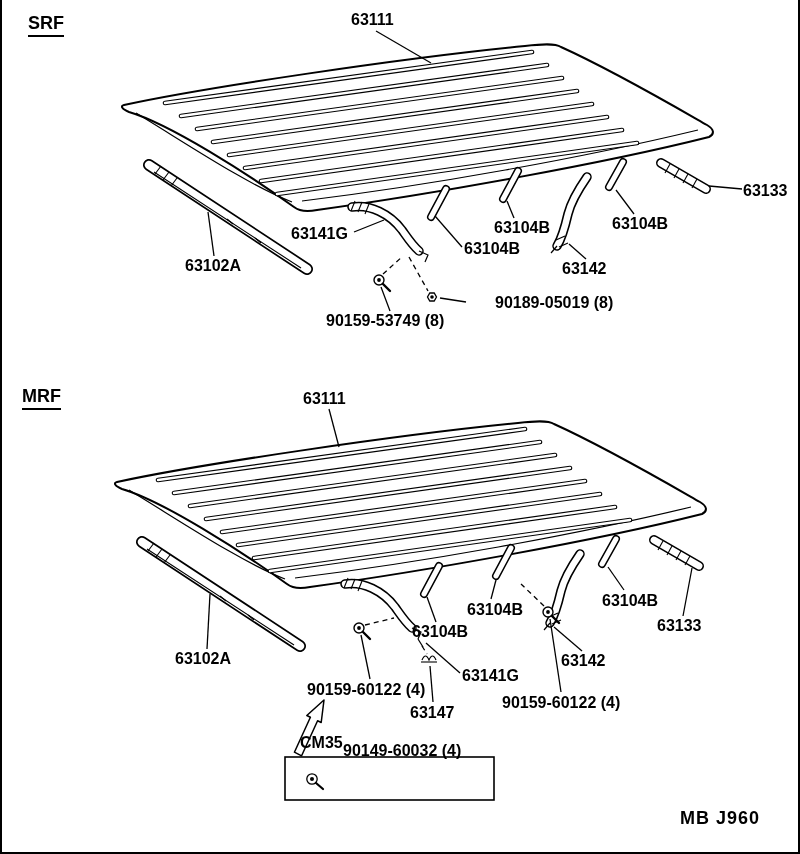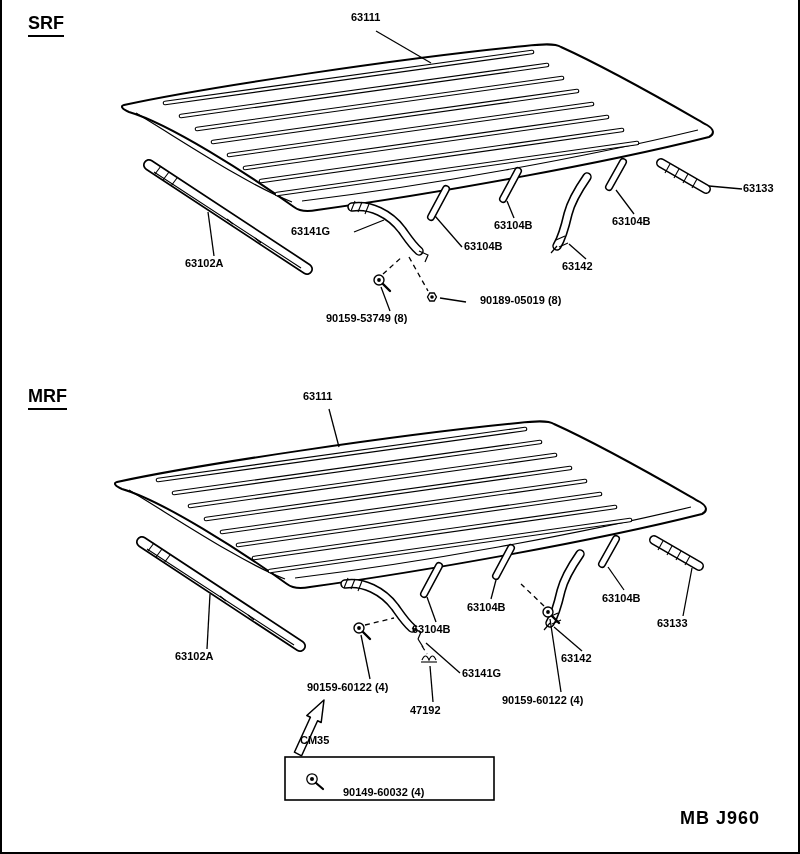--- a/index.html
+++ b/index.html
@@ -2,21 +2,21 @@
 <html><head>
 <meta charset="utf-8">
 <style>
   html,body{margin:0;padding:0;background:#ffffff;}
   .stage{
     position:relative;width:800px;height:854px;background:#fff;
     font-family:"Liberation Sans",sans-serif;overflow:hidden;box-sizing:border-box;
     border-left:2px solid #000;border-right:2px solid #000;border-bottom:2px solid #000;
   }
   svg.art{position:absolute;left:0;top:0;}
-  .lbl{position:absolute;font-size:11px;font-weight:bold;color:#000;white-space:nowrap;line-height:1.1;z-index:2;}
+  .lbl{position:absolute;font-size:16px;font-weight:bold;color:#000;white-space:nowrap;line-height:1.1;z-index:2;}
   .hd{font-size:18px;border-bottom:2px solid #000;padding-bottom:1px;}
   .footer{font-size:18px;letter-spacing:1px;}
   
   .ol{fill:#fff;stroke:#000;stroke-width:2;stroke-linejoin:round;}
   .thin{fill:none;stroke:#000;stroke-width:1.2;}
   .ldr{stroke:#000;stroke-width:1.3;}
   .dash{stroke:#000;stroke-width:1.3;stroke-dasharray:5 4;fill:none;}
   .ribb{stroke:#000;stroke-width:4.6;stroke-linecap:round;}
   .ribw{stroke:#fff;stroke-width:2.4;stroke-linecap:round;}
   .bb{stroke:#000;fill:none;stroke-linecap:round;}
@@ -184,32 +184,32 @@
 
   <div class="lbl hd" style="left:26px;top:14px">SRF</div>
   <div class="lbl" style="left:349px;top:11px">63111</div>
   <div class="lbl" style="left:741px;top:182px">63133</div>
   <div class="lbl" style="left:289px;top:225px">63141G</div>
   <div class="lbl" style="left:492px;top:219px">63104B</div>
   <div class="lbl" style="left:610px;top:215px">63104B</div>
   <div class="lbl" style="left:462px;top:240px">63104B</div>
   <div class="lbl" style="left:183px;top:257px">63102A</div>
   <div class="lbl" style="left:560px;top:260px">63142</div>
-  <div class="lbl" style="left:478px;top:294px">90189-05019 (8)</div>
+  <div class="lbl" style="left:493px;top:294px">90189-05019 (8)</div>
   <div class="lbl" style="left:324px;top:312px">90159-53749 (8)</div>
 
-  <div class="lbl hd" style="left:26px;top:387px">MRF</div>
+  <div class="lbl hd" style="left:20px;top:387px">MRF</div>
   <div class="lbl" style="left:301px;top:390px">63111</div>
   <div class="lbl" style="left:465px;top:601px">63104B</div>
   <div class="lbl" style="left:600px;top:592px">63104B</div>
   <div class="lbl" style="left:655px;top:617px">63133</div>
   <div class="lbl" style="left:410px;top:623px">63104B</div>
   <div class="lbl" style="left:173px;top:650px">63102A</div>
   <div class="lbl" style="left:460px;top:667px">63141G</div>
   <div class="lbl" style="left:559px;top:652px">63142</div>
   <div class="lbl" style="left:305px;top:681px">90159-60122 (4)</div>
-  <div class="lbl" style="left:408px;top:704px">47192</div>
+  <div class="lbl" style="left:408px;top:704px">63147</div>
   <div class="lbl" style="left:500px;top:694px">90159-60122 (4)</div>
   <div class="lbl" style="left:298px;top:734px">CM35</div>
-  <div class="lbl" style="left:341px;top:786px">90149-60032 (4)</div>
+  <div class="lbl" style="left:341px;top:742px">90149-60032 (4)</div>
 
   <div class="lbl footer" style="left:678px;top:809px">MB J960</div>
 </div>
 
 </body></html>

